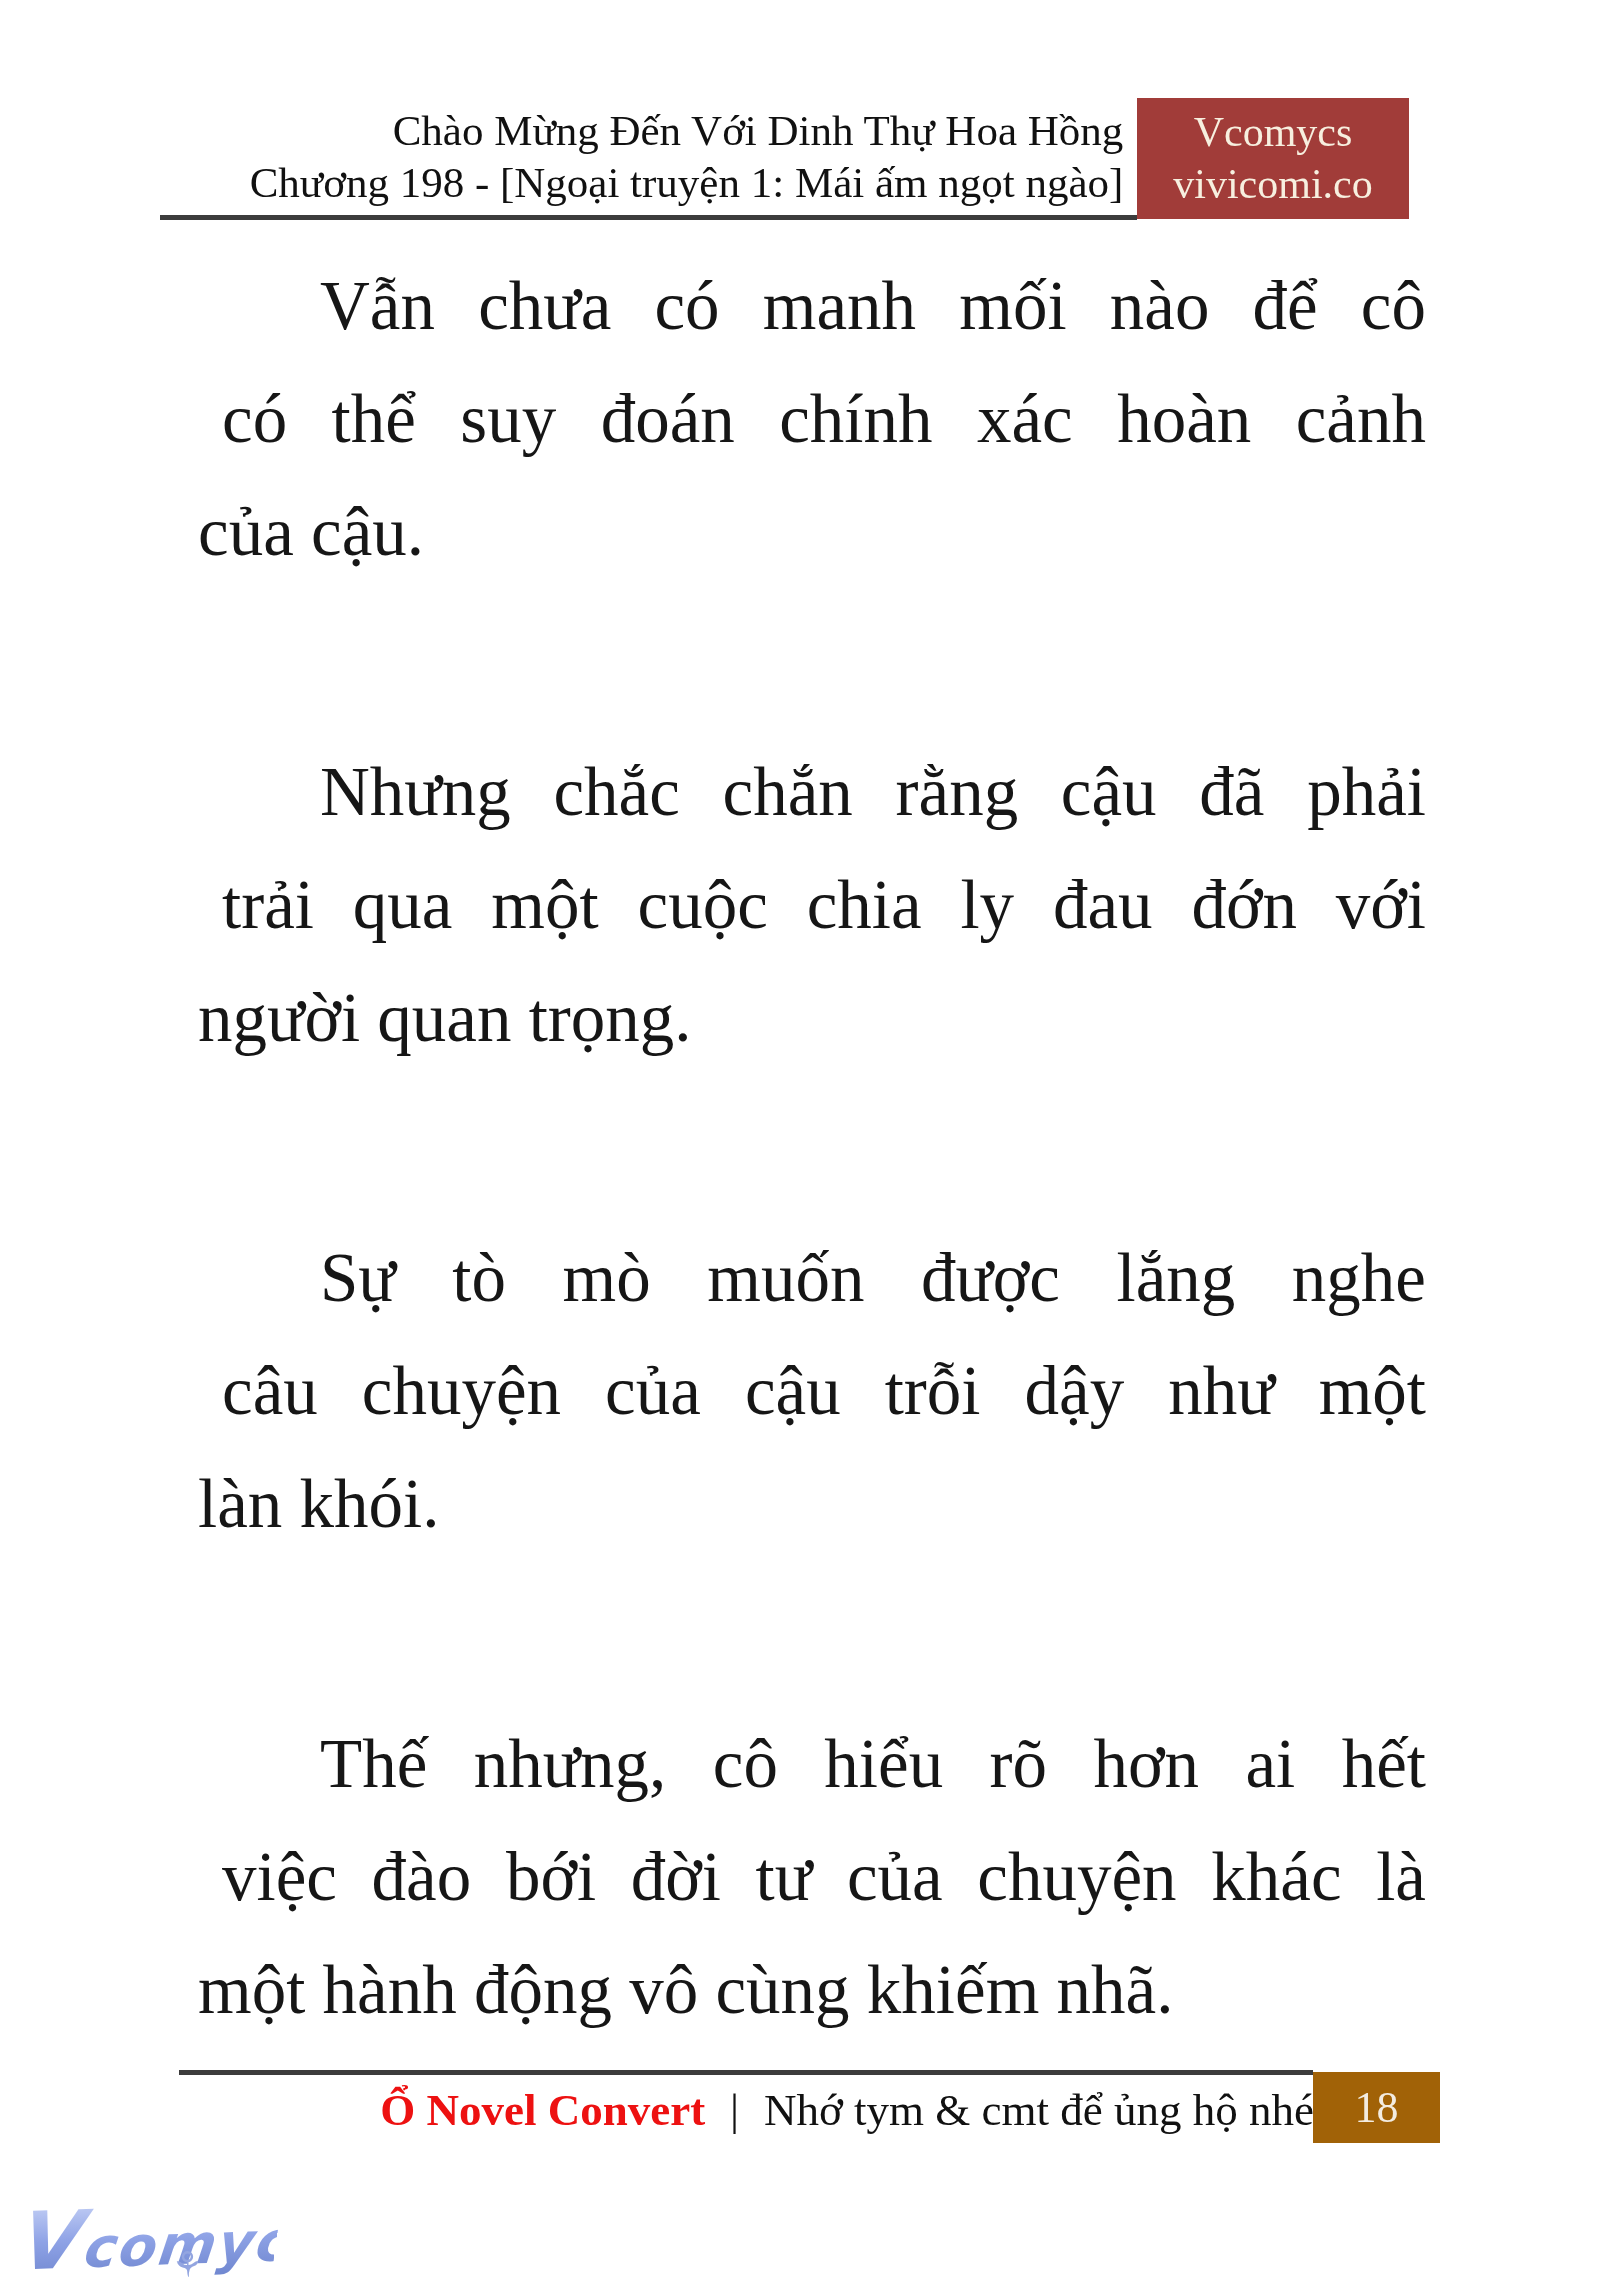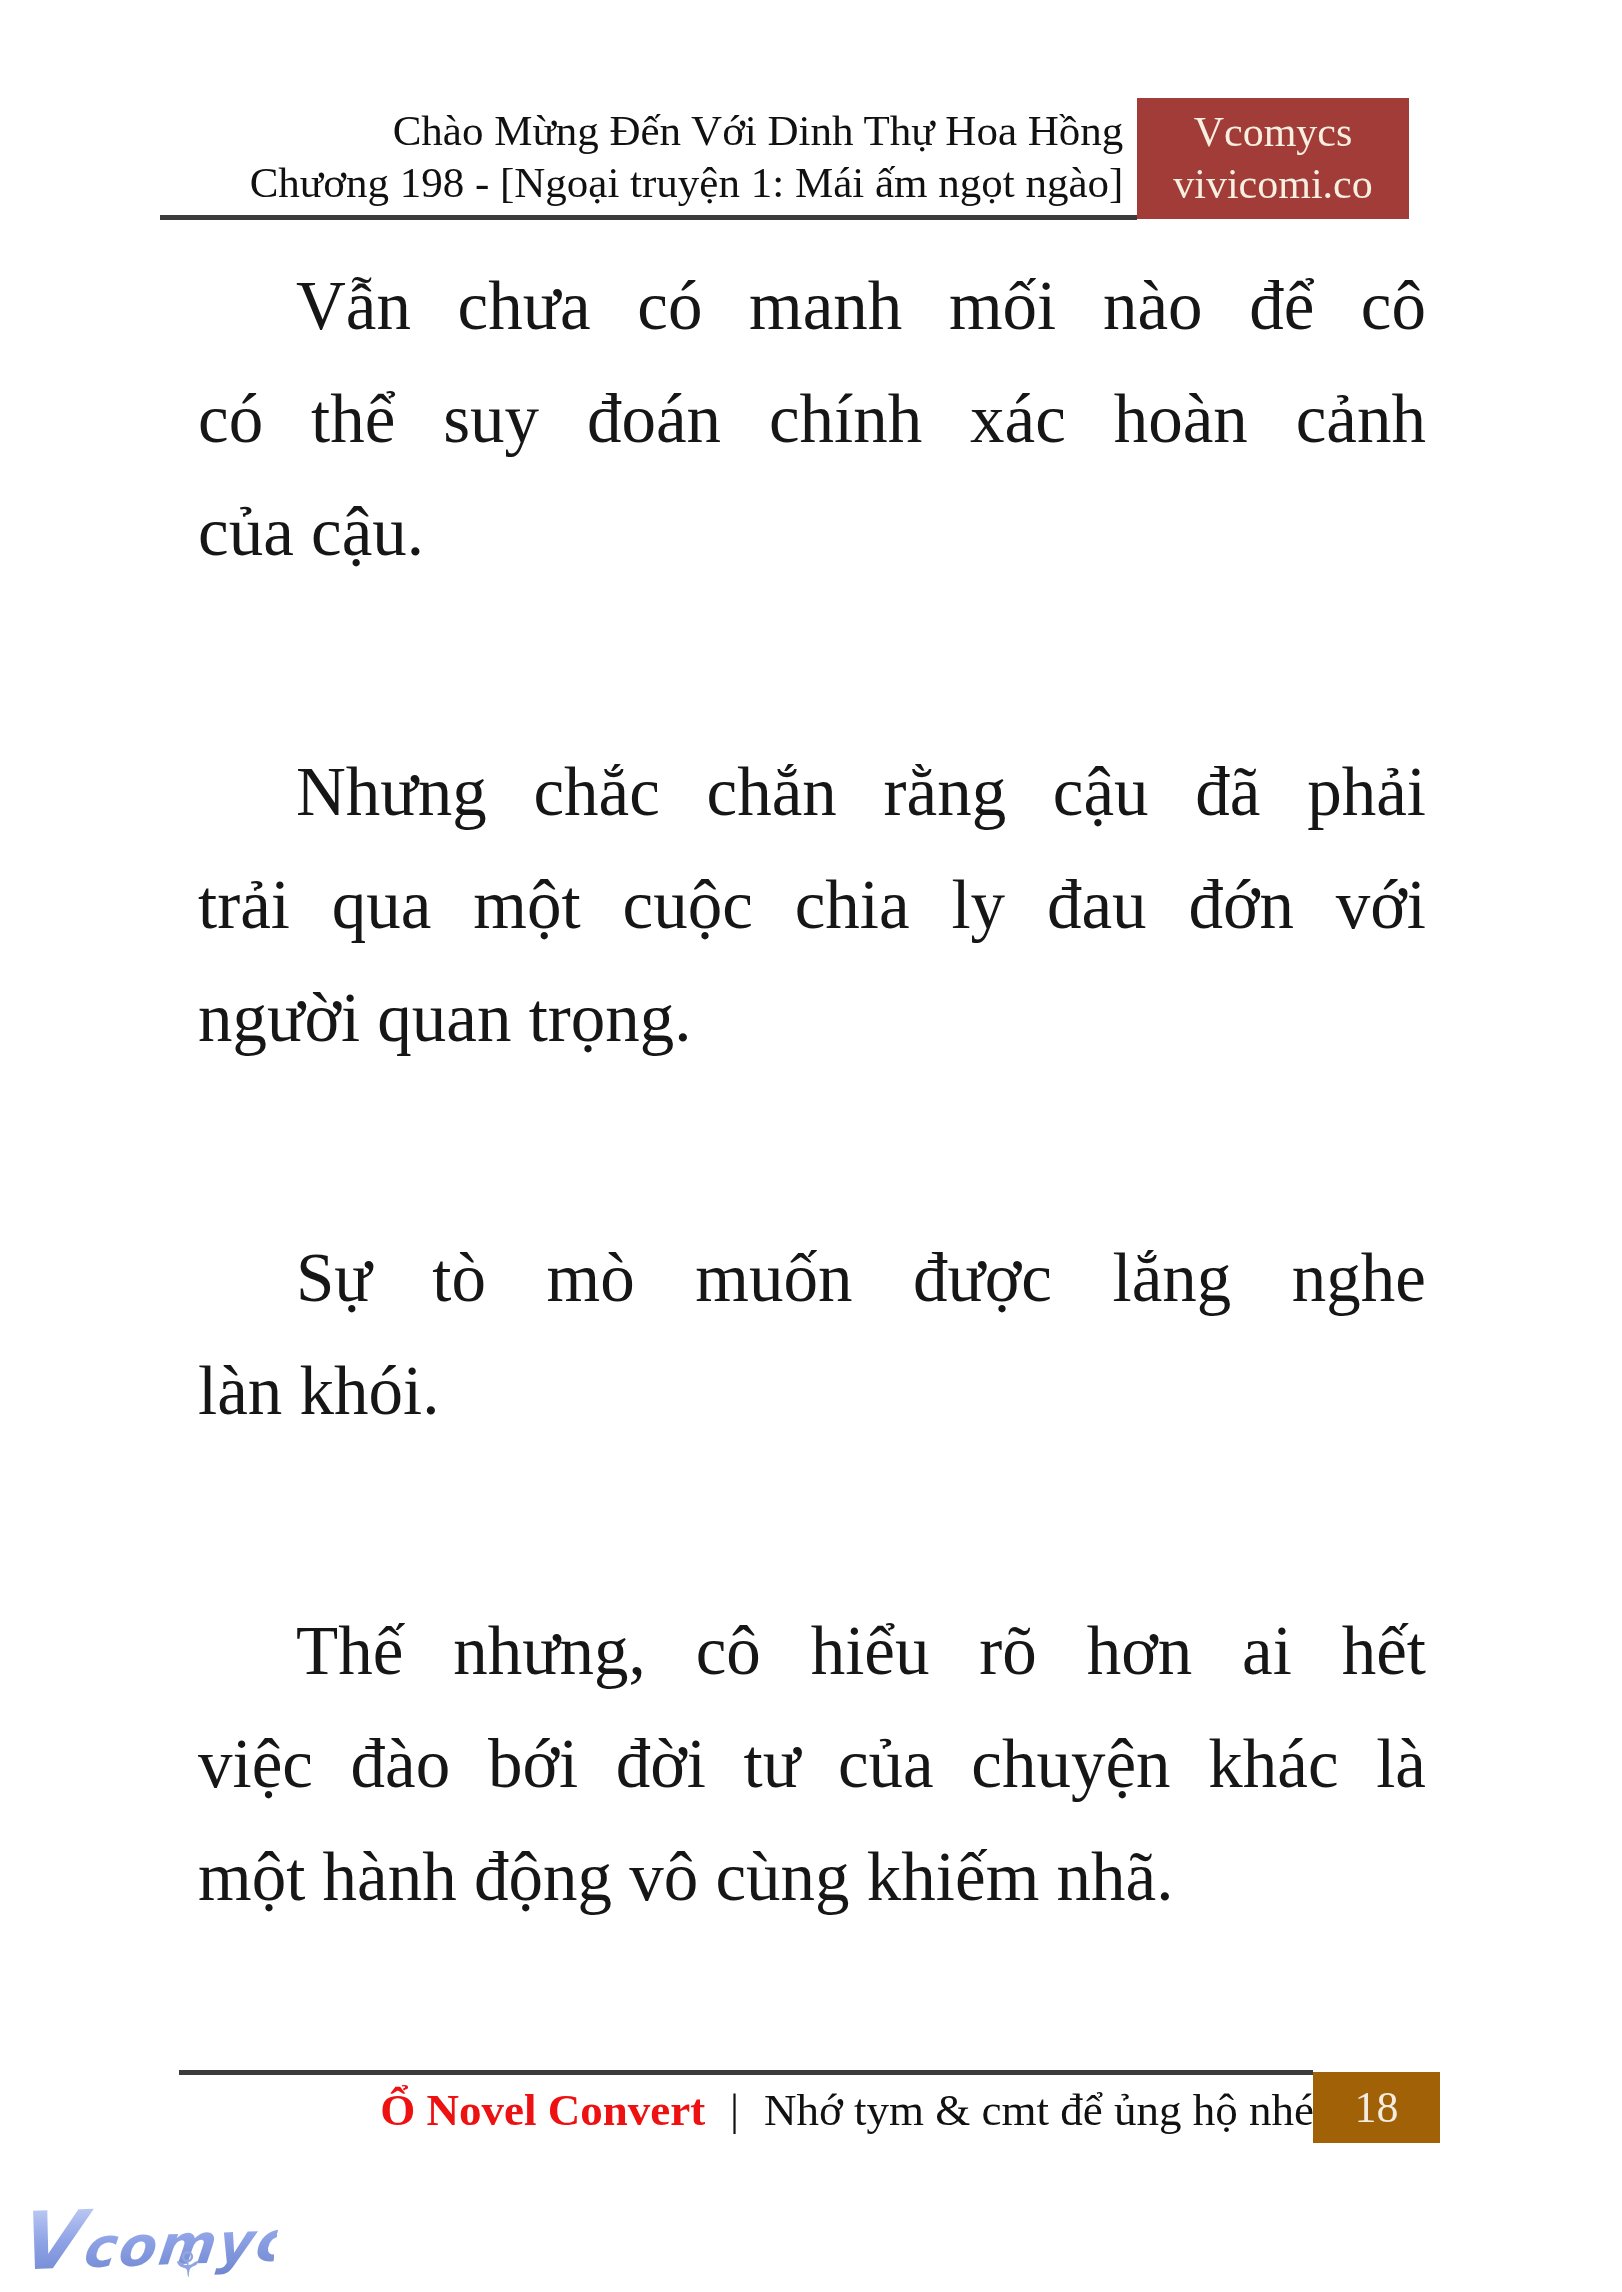--- a/index.html
+++ b/index.html
@@ -35,21 +35,21 @@
     background:#3c3c3c;
   }
 
   
   .content{
     position:absolute;left:198px;top:250px;width:1228px;
     font-size:69px;line-height:113px;color:#161616;
   }
   .content p{margin:0 0 147px 0;}
   .ln{display:block;height:113px;}
-  .ln.j{text-align:justify;text-align-last:justify;}
+  .ln.j{text-align:justify;text-align-last:justify;margin-left:24px;}
   .ln.ind{text-indent:98px;}
 
   
   .ft-rule{
     position:absolute;left:179px;top:2070px;width:1134px;height:4.9px;
     background:#3c3c3c;
   }
   .footer{
     position:absolute;left:0;top:2079px;width:1306px;
     text-align:right;font-size:45px;line-height:63px;color:#111;
@@ -111,20 +111,21 @@
       <span class="ln j">có thể suy đoán chính xác hoàn cảnh</span>
       <span class="ln">của cậu.</span>
     </p>
     <p>
       <span class="ln ind j">Nhưng chắc chắn rằng cậu đã phải</span>
       <span class="ln j">trải qua một cuộc chia ly đau đớn với</span>
       <span class="ln">người quan trọng.</span>
     </p>
     <p>
       <span class="ln ind j">Sự tò mò muốn được lắng nghe</span>
+      <span class="ln j">câu chuyện của cậu trỗi dậy như một</span>
       <span class="ln">làn khói.</span>
     </p>
     <p>
       <span class="ln ind j">Thế nhưng, cô hiểu rõ hơn ai hết</span>
       <span class="ln j">việc đào bới đời tư của chuyện khác là</span>
       <span class="ln">một hành động vô cùng khiếm nhã.</span>
     </p>
   </div>
 
   <div class="ft-rule"></div>

